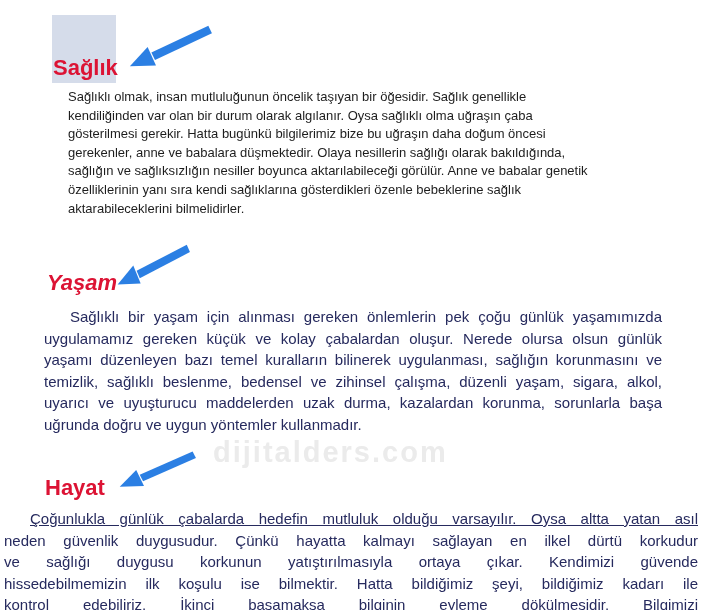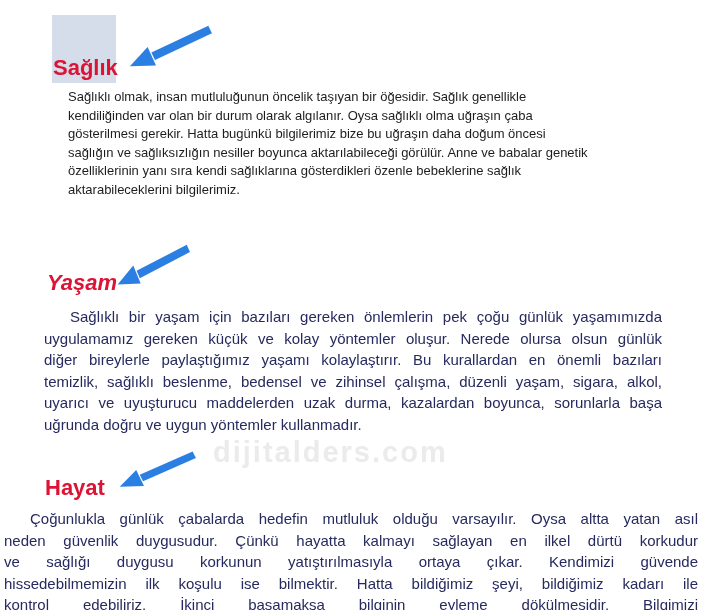--- a/index.html
+++ b/index.html
@@ -32,21 +32,21 @@
 
   .para{position:absolute;}
   .p1{left:36px;top:88px;font-size:13px;line-height:18.6px;color:var(--body-dark);white-space:nowrap;margin-left:32px;}
   .p2{left:44px;top:306px;width:618px;font-size:15px;line-height:21.6px;color:var(--body-navy);}
   .p3{left:4px;top:508px;width:694px;font-size:15px;line-height:21.5px;color:var(--body-navy);}
 
   .p2 .pline,.p3 .pline{text-align:justify;text-align-last:justify;}
   .p2 .pline.last{text-align-last:left;}
   .p3 .pline.last{text-align-last:justify;}
   .p2 .pline:first-child{padding-left:26px;}
-  .p3 .pline:first-child{padding-left:26px;}
+  .p3 .pline:first-child{padding-left:26px;text-decoration:underline;}
 
   .watermark{
     position:absolute;left:213px;top:436px;font-size:29px;font-weight:bold;
     color:var(--wm);letter-spacing:2px;user-select:none;
   }
 </style>
 </head>
 <body>
 
 <div class="page">
@@ -55,36 +55,37 @@
     <h2 class="heading">Sağlık</h2>
   </div>
   <svg class="arrow arrow1" viewBox="0 0 90 50" preserveAspectRatio="none" aria-hidden="true">
     <line x1="88" y1="6" x2="27" y2="35" stroke="currentColor" stroke-width="9"></line>
     <polygon points="2,46 21,25 30,45" fill="currentColor"></polygon>
   </svg>
   <div class="para p1">
       <div class="pline">Sağlıklı olmak, insan mutluluğunun öncelik taşıyan bir öğesidir. Sağlık genellikle</div>
       <div class="pline">kendiliğinden var olan bir durum olarak algılanır. Oysa sağlıklı olma uğraşın çaba</div>
       <div class="pline">gösterilmesi gerekir. Hatta bugünkü bilgilerimiz bize bu uğraşın daha doğum öncesi</div>
+      <div class="pline">gerekenler, anne ve babalara düşmektedir. Olaya nesillerin sağlığı olarak bakıldığında,</div>
       <div class="pline">sağlığın ve sağlıksızlığın nesiller boyunca aktarılabileceği görülür. Anne ve babalar genetik</div>
       <div class="pline">özelliklerinin yanı sıra kendi sağlıklarına gösterdikleri özenle bebeklerine sağlık</div>
-      <div class="pline last">aktarabileceklerini bilgilerimiz.</div>
+      <div class="pline last">aktarabileceklerini bilmelidirler.</div>
     </div>
 
   <h2 class="heading h-yasam">Yaşam</h2>
   <svg class="arrow arrow2" viewBox="0 0 90 50" preserveAspectRatio="none" aria-hidden="true">
     <line x1="88" y1="6" x2="27" y2="35" stroke="currentColor" stroke-width="9"></line>
     <polygon points="2,46 21,25 30,45" fill="currentColor"></polygon>
   </svg>
   <div class="para p2">
-      <div class="pline">Sağlıklı bir yaşam için bazıları gereken önlemlerin pek çoğu günlük yaşamımızda</div>
-      <div class="pline">uygulamamız gereken küçük ve kolay yöntemler oluşur. Nerede olursa olsun günlük</div>
-      <div class="pline">diğer bireylerle paylaştığımız yaşamı kolaylaştırır. Bu kurallardan en önemli bazıları</div>
+      <div class="pline">Sağlıklı bir yaşam için alınması gereken önlemlerin pek çoğu günlük yaşamımızda</div>
+      <div class="pline">uygulamamız gereken küçük ve kolay çabalardan oluşur. Nerede olursa olsun günlük</div>
+      <div class="pline">yaşamı düzenleyen bazı temel kuralların bilinerek uygulanması, sağlığın korunmasını ve</div>
       <div class="pline">temizlik, sağlıklı beslenme, bedensel ve zihinsel çalışma, düzenli yaşam, sigara, alkol,</div>
-      <div class="pline">uyarıcı ve uyuşturucu maddelerden uzak durma, kazalardan boyunca, sorunlarla başa</div>
+      <div class="pline">uyarıcı ve uyuşturucu maddelerden uzak durma, kazalardan korunma, sorunlarla başa</div>
       <div class="pline last">uğrunda doğru ve uygun yöntemler kullanmadır.</div>
     </div>
 
   <div class="watermark">dijitalders.com</div>
 
   <h2 class="heading h-hayat">Hayat</h2>
   <svg class="arrow arrow3" viewBox="0 0 90 50" preserveAspectRatio="none" aria-hidden="true">
     <line x1="88" y1="6" x2="27" y2="35" stroke="currentColor" stroke-width="9"></line>
     <polygon points="2,46 21,25 30,45" fill="currentColor"></polygon>
   </svg>

